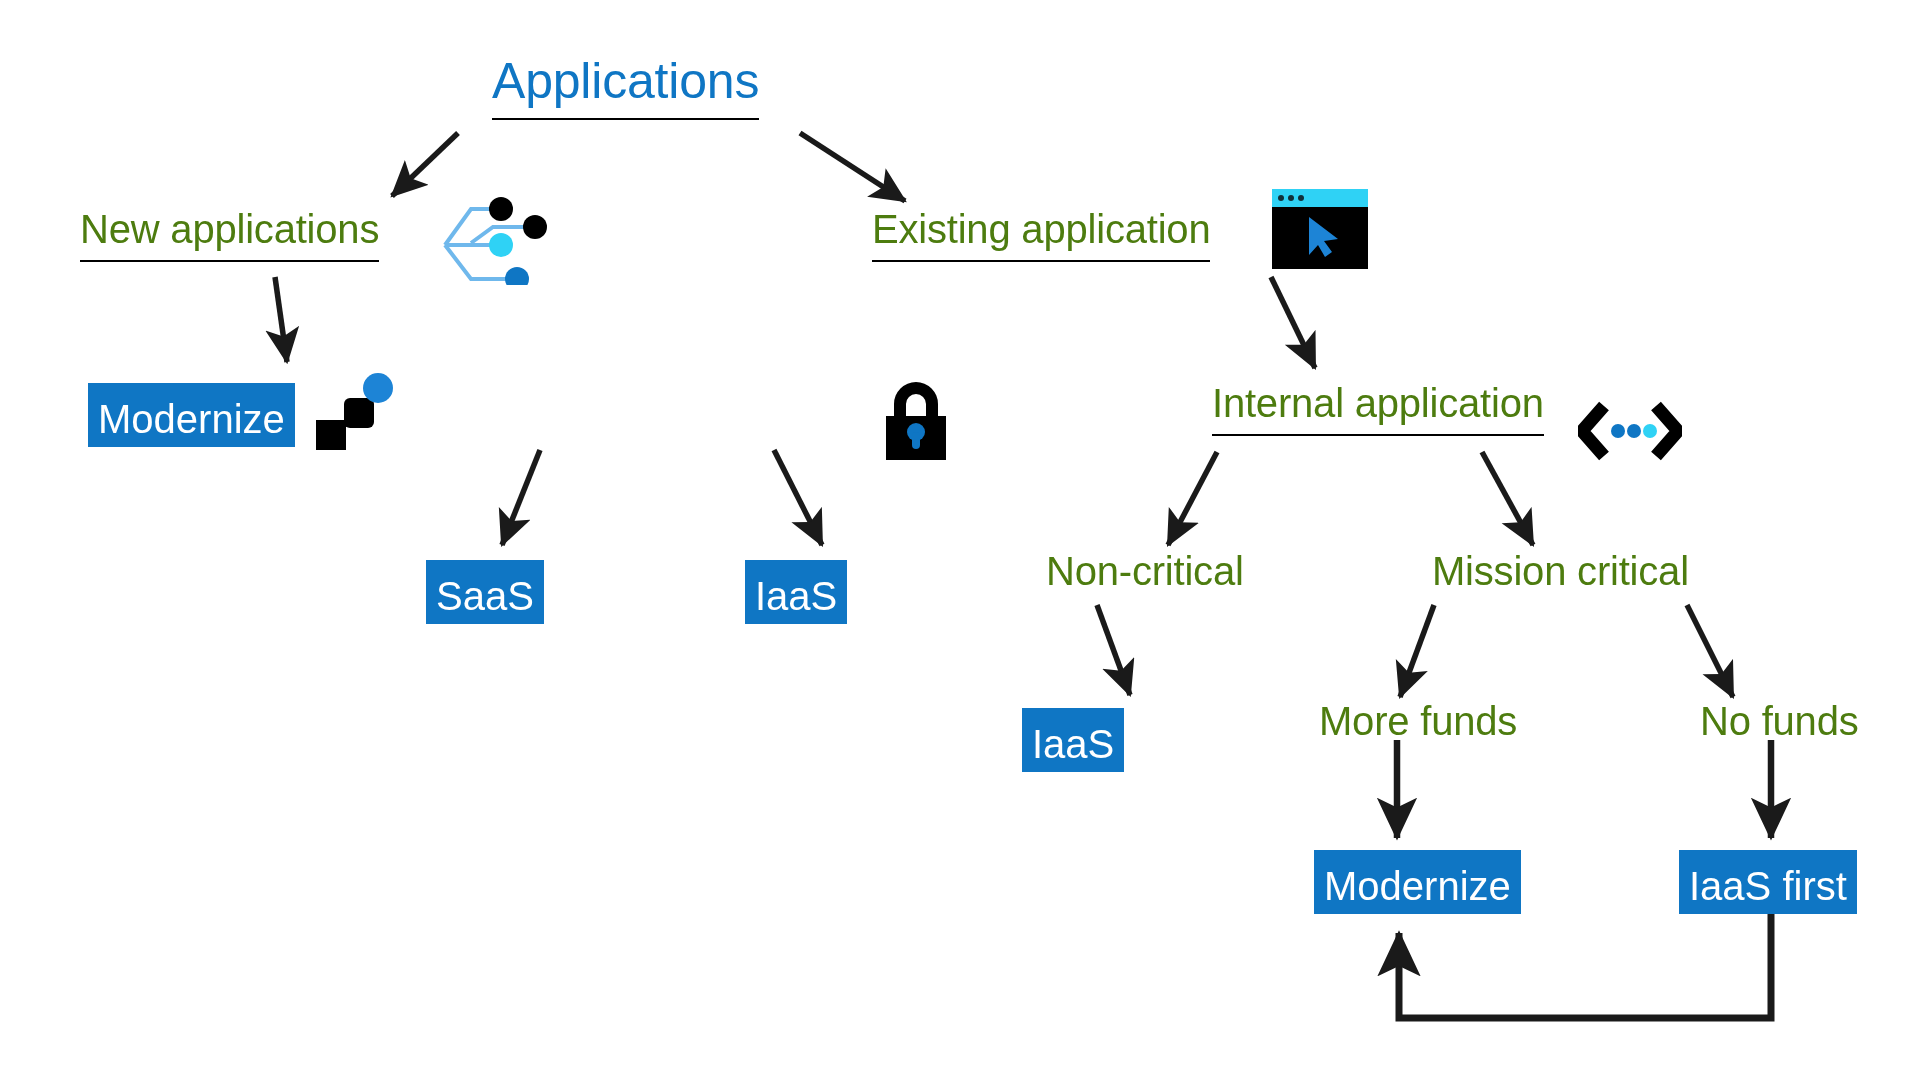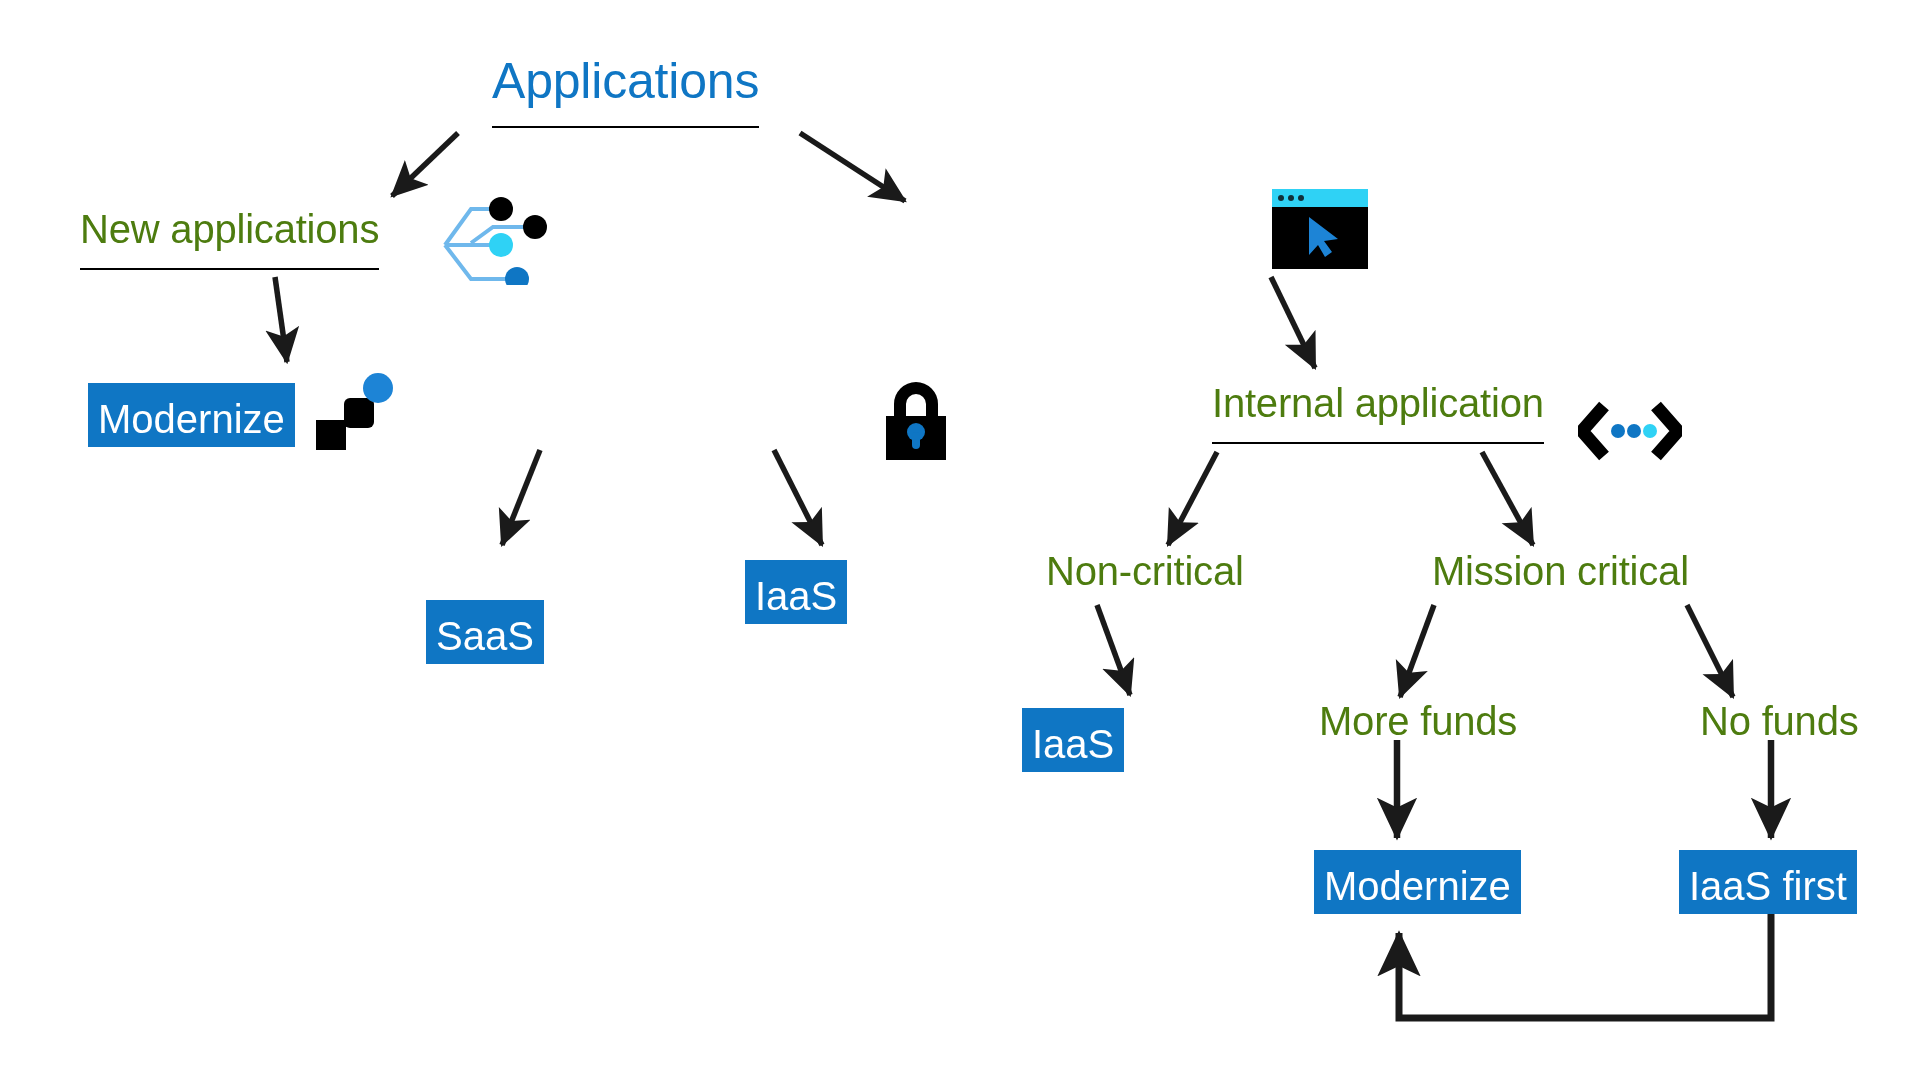--- a/index.html
+++ b/index.html
@@ -32,21 +32,21 @@
     color: #4d7c0f;
     white-space: nowrap;
     letter-spacing: -0.2px;
   }
   .node-title {
     font-size: 50px;
     color: #0f76c4;
   }
   .underline-node {
     border-bottom: 2.5px solid #000000;
-    padding-bottom: 18px;
+    padding-bottom: 10px;
   }
   .chip {
     position: absolute;
     background: #0f76c4;
     color: #ffffff;
     font-family: "Liberation Sans", sans-serif;
     font-size: 40px;
     white-space: nowrap;
     padding: 16px 10px 8px 10px;
     line-height: 1.0;
@@ -106,20 +106,21 @@
       <path d="M2,50 L28,84 L66,84" fill="none" stroke="#6fb8ec" stroke-width="4"></path>
       <path d="M2,50 L62,50" fill="none" stroke="#6fb8ec" stroke-width="4"></path>
       <path d="M28,48 L50,32 L92,32" fill="none" stroke="#6fb8ec" stroke-width="4"></path>
       <circle cx="58" cy="14" r="12" fill="#000000"></circle>
       <circle cx="92" cy="32" r="12" fill="#000000"></circle>
       <circle cx="58" cy="50" r="12" fill="#2fd2f5"></circle>
       <circle cx="74" cy="84" r="12" fill="#0f76c4"></circle>
     </svg>
   </div>
 
+  <div class="node-text underline-node" style="left:872px; top:208px;">Existing application</div>
 
   <div class="icon-box" style="left:1272px; top:189px; width:96px; height:80px;">
     <svg width="96" height="80" viewBox="0 0 96 80">
       <rect x="0" y="0" width="96" height="18" fill="#2fd2f5"></rect>
       <circle cx="9" cy="9" r="3" fill="#10303a"></circle>
       <circle cx="19" cy="9" r="3" fill="#10303a"></circle>
       <circle cx="29" cy="9" r="3" fill="#10303a"></circle>
       <rect x="0" y="18" width="96" height="62" fill="#000000"></rect>
       <path d="M37,28 L37,66 L46,56 L53,68 L60,63 L52,52 L66,50 Z" fill="#1d84d6"></path>
     </svg>
@@ -150,21 +151,21 @@
   <div class="icon-box" style="left:1578px; top:400px; width:104px; height:62px;">
     <svg width="104" height="62" viewBox="0 0 104 62">
       <path d="M26,6 L4,31 L26,56" fill="none" stroke="#000000" stroke-width="13" stroke-linecap="butt" stroke-linejoin="miter"></path>
       <path d="M78,6 L100,31 L78,56" fill="none" stroke="#000000" stroke-width="13" stroke-linecap="butt" stroke-linejoin="miter"></path>
       <circle cx="40" cy="31" r="7" fill="#0f76c4"></circle>
       <circle cx="56" cy="31" r="7" fill="#0f76c4"></circle>
       <circle cx="72" cy="31" r="7" fill="#2fd2f5"></circle>
     </svg>
   </div>
 
-  <div class="chip" style="left:426px; top:560px;margin-top:40px;">SaaS</div>
+  <div class="chip" style="left:426px; top:560px;">SaaS</div>
 
   <div class="chip" style="left:745px; top:560px;">IaaS</div>
 
   <div class="node-text" style="left:1046px; top:550px;">Non-critical</div>
 
   <div class="node-text" style="left:1432px; top:550px;">Mission critical</div>
 
   <div class="chip" style="left:1022px; top:708px;">IaaS</div>
 
   <div class="node-text" style="left:1319px; top:700px;">More funds</div>

